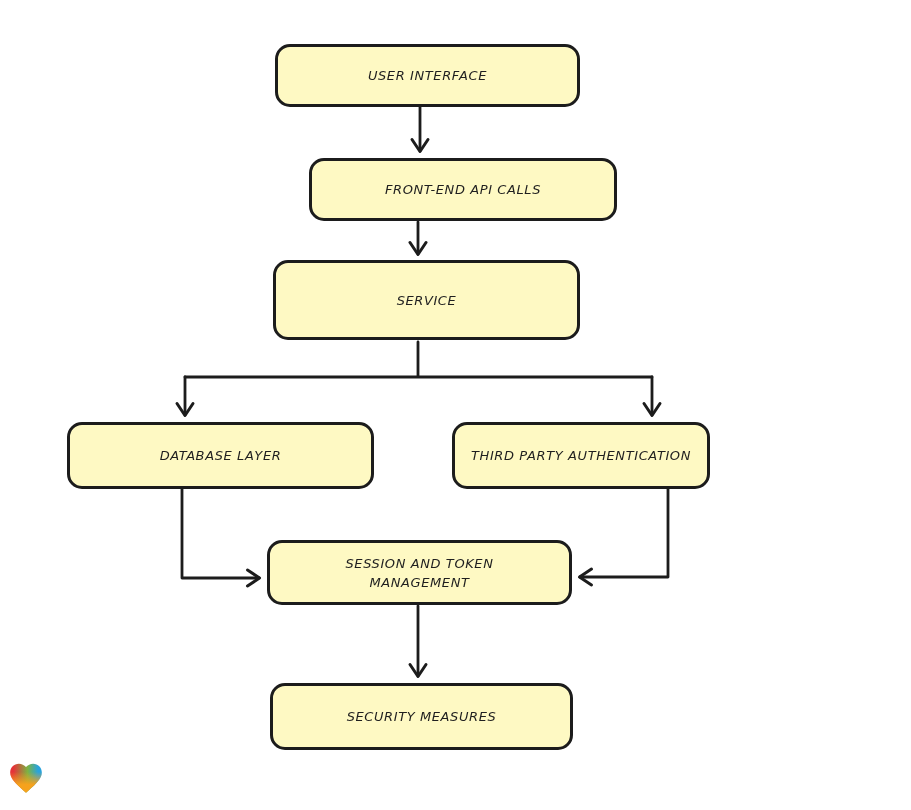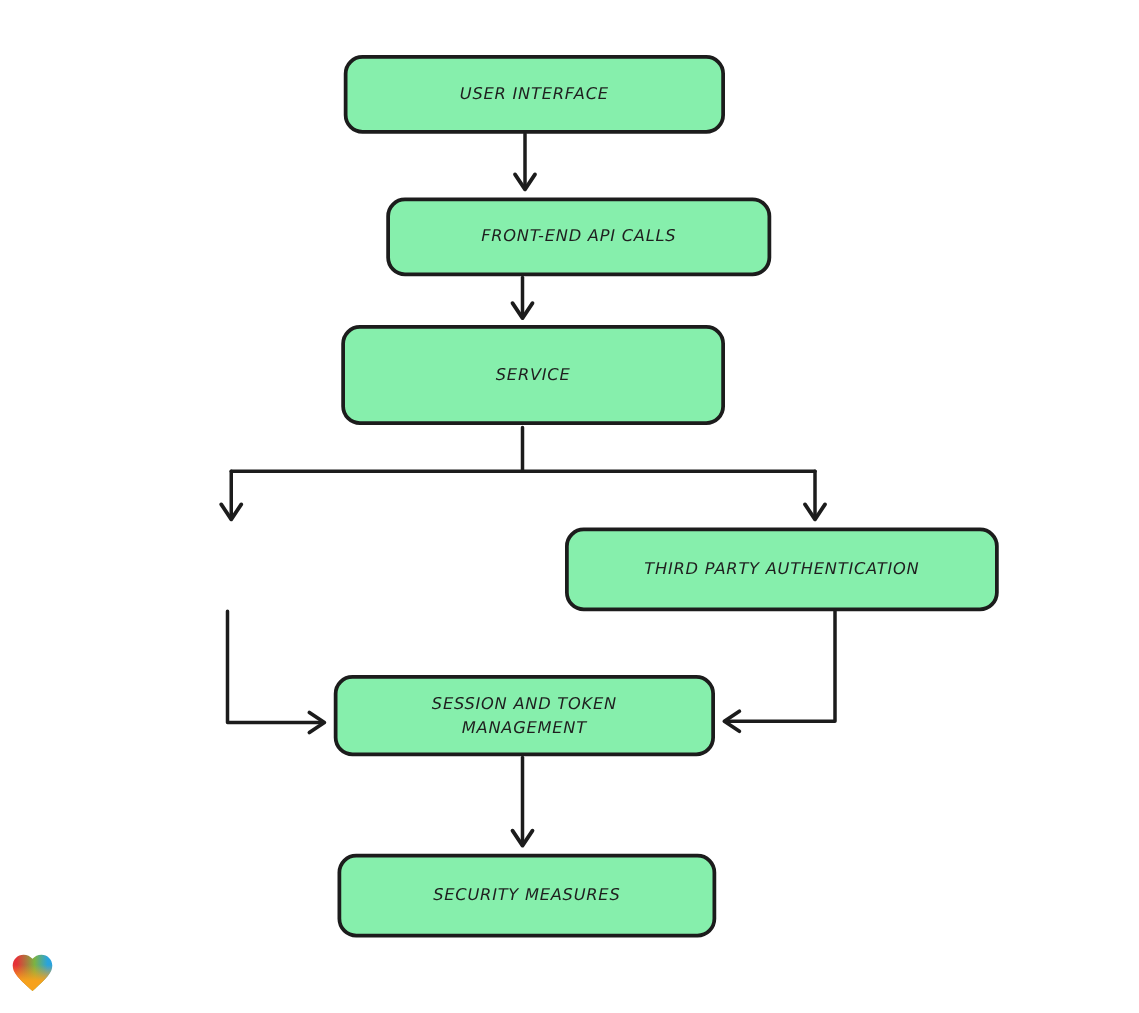--- a/index.html
+++ b/index.html
@@ -12,21 +12,21 @@
     font-family: "DejaVu Sans", sans-serif;
   }
   #edges {
     position: absolute;
     left: 0; top: 0;
     width: 911px; height: 810px;
   }
   .node {
     position: absolute;
     box-sizing: border-box;
-    background: #86efac;
+    background: #fef9c3;
     border: 3.5px solid #1c1c1c;
     border-radius: 15px;
     display: flex;
     flex-direction: column;
     align-items: center;
     justify-content: center;
     text-align: center;
     z-index: 2;
   }
   .node span {
@@ -36,21 +36,21 @@
     font-weight: 500;
     letter-spacing: 0.6px;
     line-height: 19px;
     color: #1f1f1f;
     text-transform: uppercase;
   }
   #n-user-interface        { left: 275px; top: 44px;  width: 305px; height: 63px; }
   #n-front-end-api-calls   { left: 273px; top: 158px; width: 308px; height: 63px; margin-left: 36px; }
   #n-back-end-auth         { left: 273px; top: 260px; width: 307px; height: 80px; }
   #n-database-layer        { left: 67px;  top: 422px; width: 307px; height: 67px; }
-  #n-third-party-auth      { left: 452px; top: 422px; width: 347px; height: 67px; }
+  #n-third-party-auth      { left: 452px; top: 422px; width: 258px; height: 67px; }
   #n-session-token         { left: 267px; top: 540px; width: 305px; height: 65px; }
   #n-security-measures     { left: 270px; top: 683px; width: 303px; height: 67px; }
   #logo {
     position: absolute;
     left: 7px;
     top: 759px;
     width: 38px;
     height: 38px;
     z-index: 2;
   }
@@ -83,20 +83,23 @@
   </div>
 
   <div class="node" id="n-front-end-api-calls">
     <span>FRONT-END API CALLS</span>
   </div>
 
   <div class="node" id="n-back-end-auth">
     <span>SERVICE</span>
   </div>
 
+  <div class="node" id="n-database-layer">
+    <span>DATABASE LAYER</span>
+  </div>
 
   <div class="node" id="n-third-party-auth">
     <span>THIRD PARTY AUTHENTICATION</span>
   </div>
 
   <div class="node" id="n-session-token">
     <span>SESSION AND TOKEN</span>
     <span>MANAGEMENT</span>
   </div>
 

